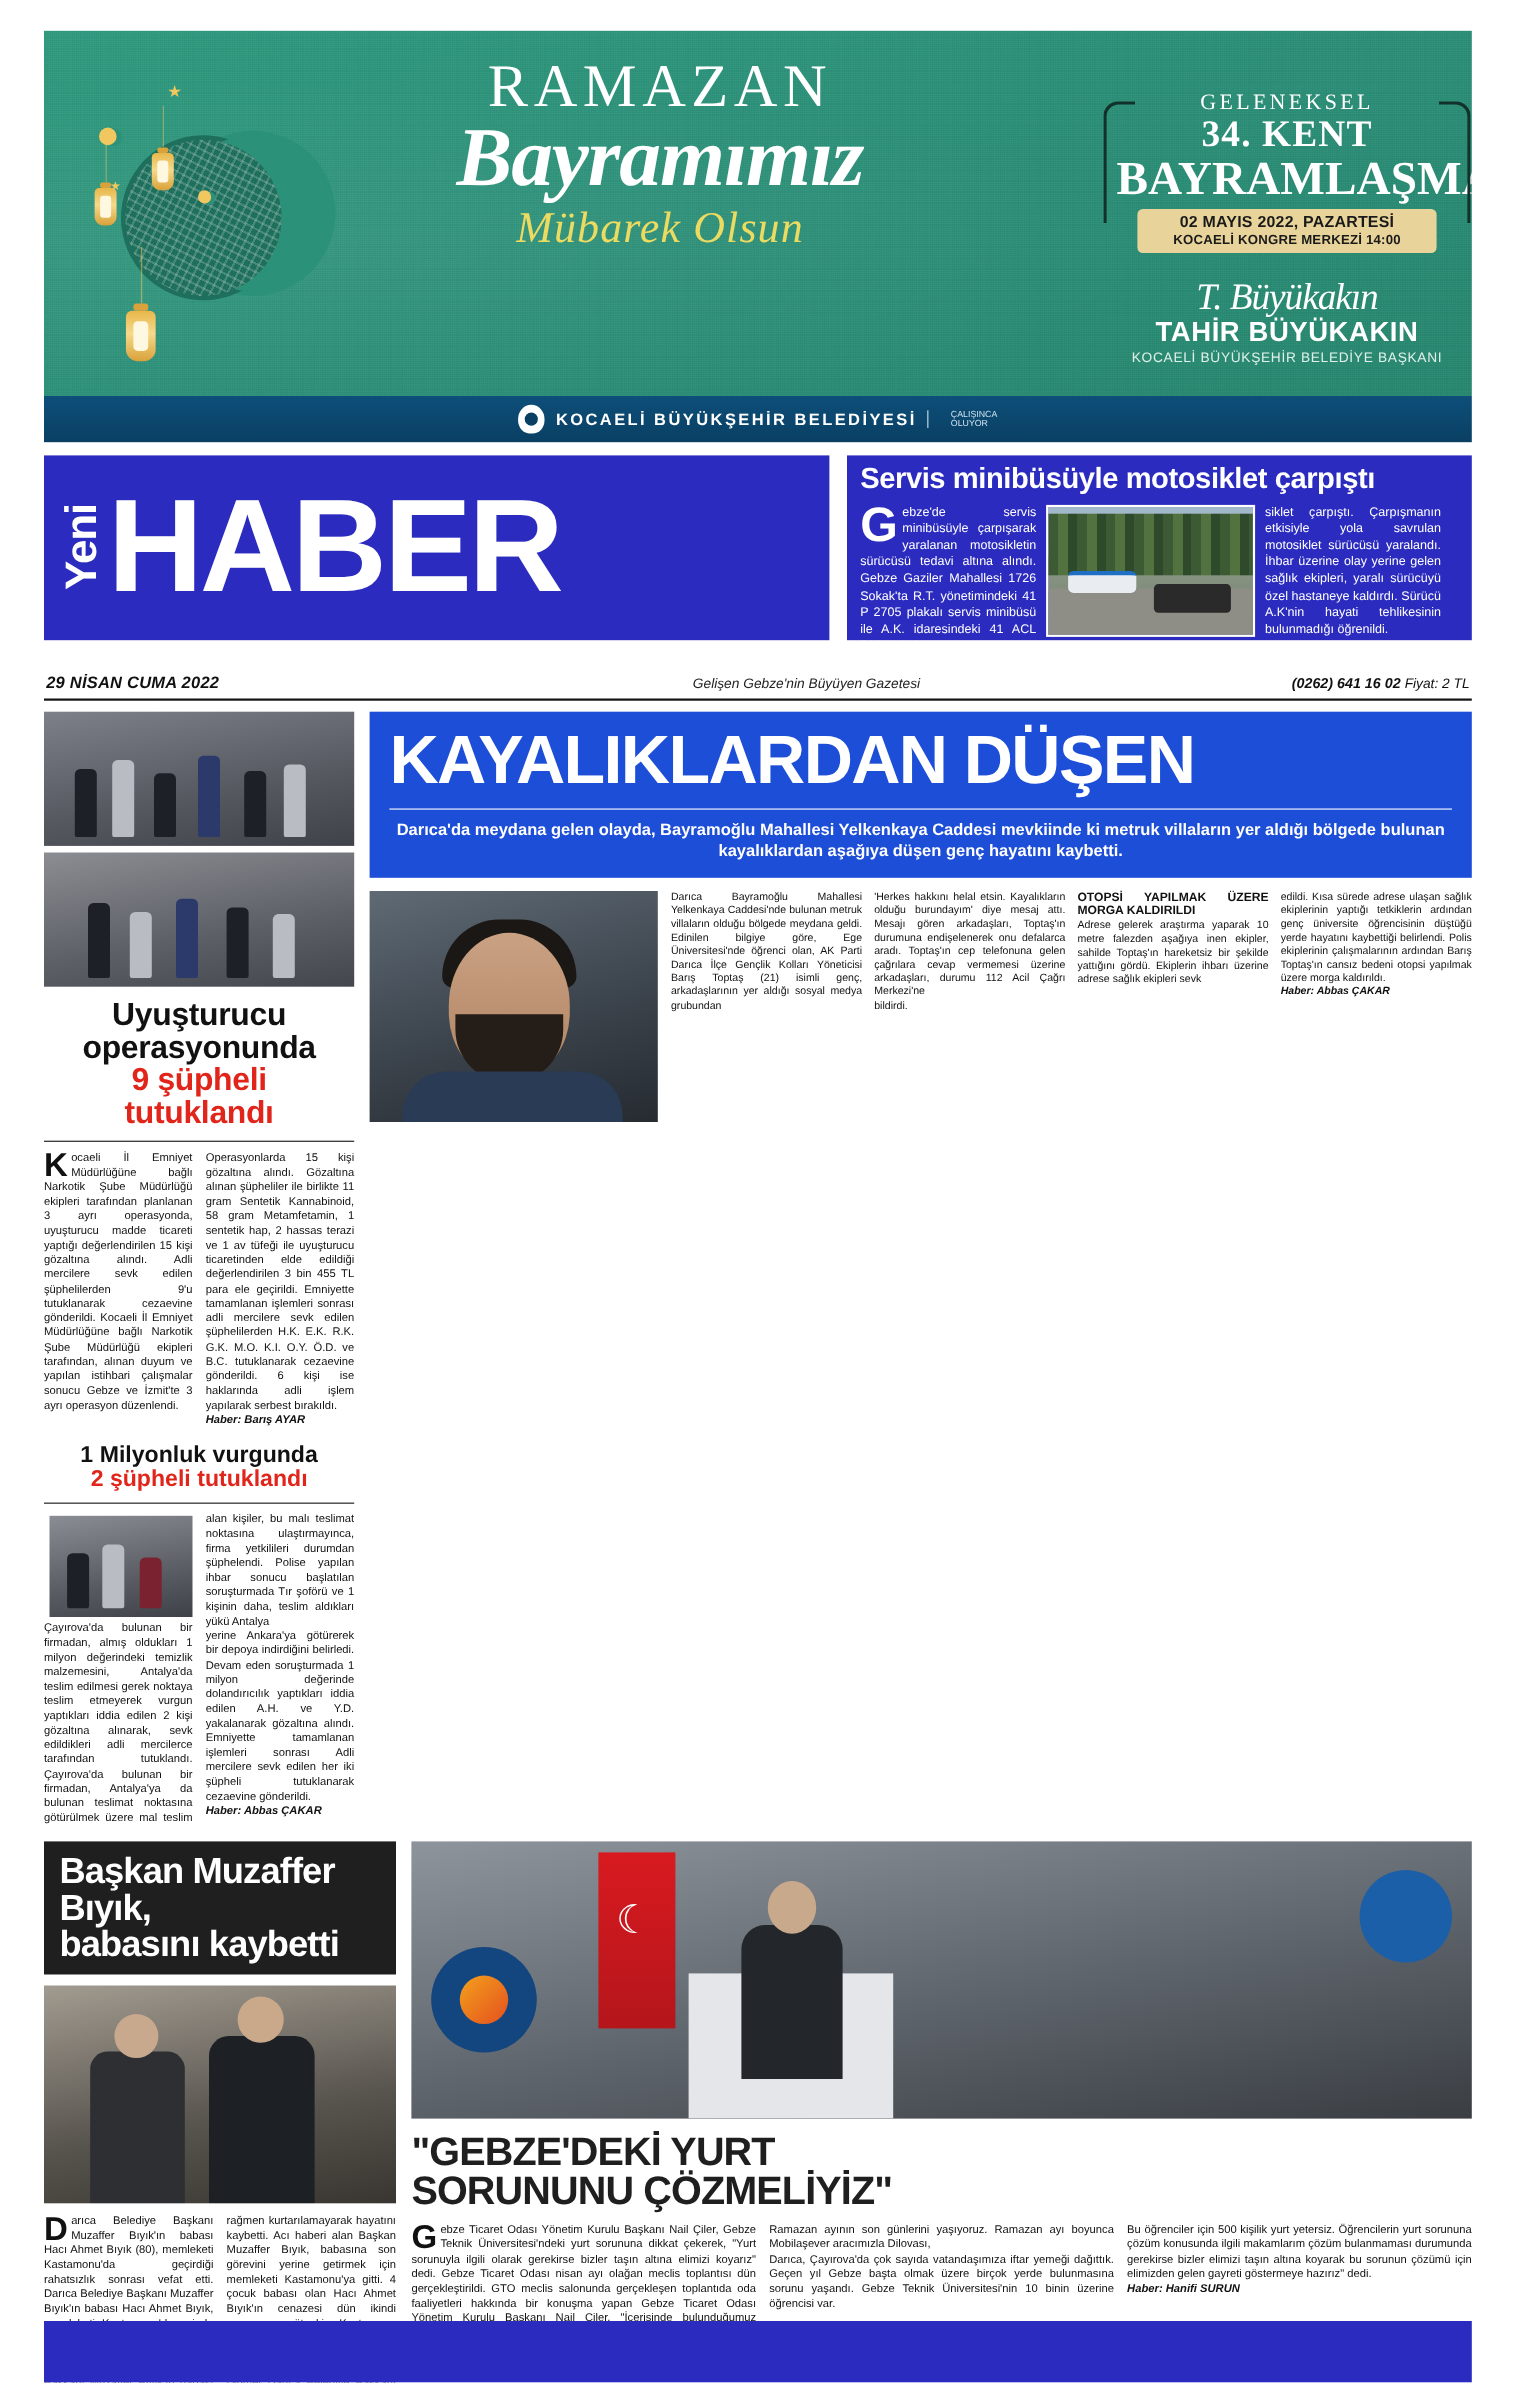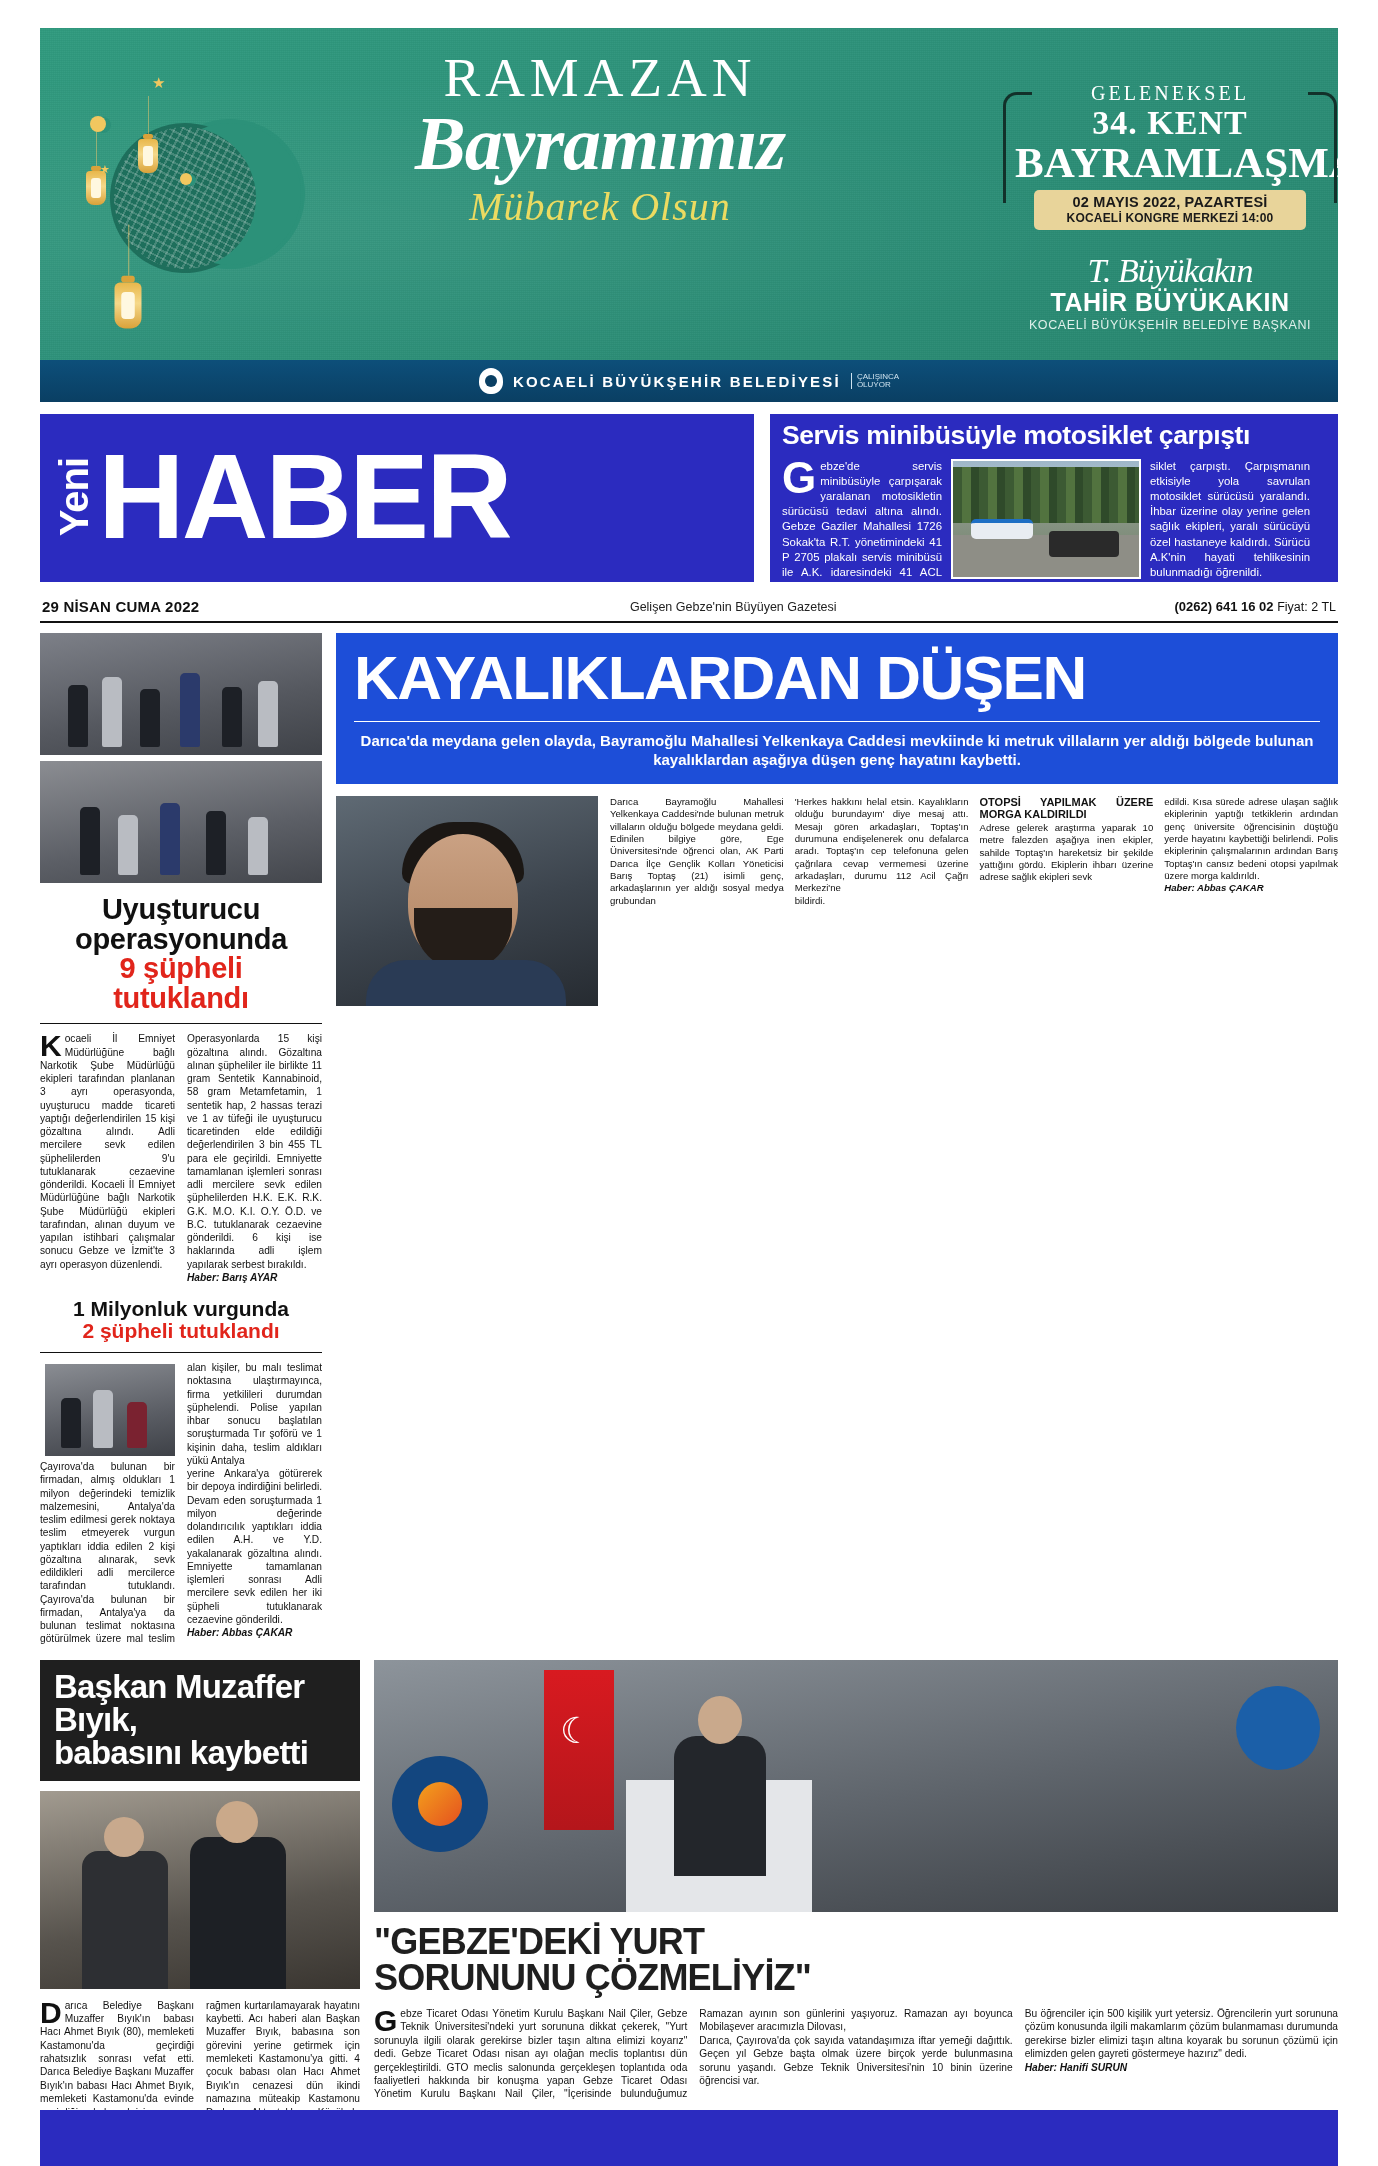--- a/index.html
+++ b/index.html
@@ -127,21 +127,21 @@
   }
   .kbb-logo {
     width: 24px; height: 26px; background: #ffffff; position: relative;
     border-radius: 50% 50% 45% 45%;
   }
   .kbb-logo:after {
     content: ""; position: absolute; left: 6px; top: 7px; width: 12px; height: 12px;
     border-radius: 50%; background: #0a3f63;
   }
   .kbb-text { color: #ffffff; font-size: 15px; font-weight: 700; letter-spacing: 2.2px; }
-  .kbb-sub { color: #cfe3ef; font-size: 8px; line-height: 1.05; border-left: 1px solid #cfe3ef; padding-left: 5px; }
+  .kbb-sub { color: #cfe3ef; font-size: 8px; line-height: 1.05; border-left: 1px solid #cfe3ef; padding-left: 20px; }
 
   
   .mast-row { display: flex; margin-top: 12px; gap: 16px; height: 168px; }
   .mast {
     width: 714px; background: #2b2bbf; position: relative; display: flex; flex-direction: column;
     justify-content: center; padding: 6px 14px 8px 14px;
   }
   .mast-top { display: flex; align-items: center; height: 118px; }
   .yeni {
     color: #ffffff; font-size: 40px; font-weight: 700; letter-spacing: -1px;
@@ -182,21 +182,22 @@
     border-radius: 5px; border-top: 4px solid #1f6fc4;
   }
   .ts-photo .moto {
     position: absolute; left: 96px; top: 70px; width: 70px; height: 26px; background: #2a2a2a;
     border-radius: 4px;
   }
 
   
   .infobar {
     display: flex; align-items: center; border-bottom: 2px solid #111; padding: 8px 2px 6px 2px;
-    margin-top: 8px;
+    margin-top: 22px;
+    font-style: italic;
   }
   .ib-date { font-size: 15px; font-weight: 700; color: #111; letter-spacing: 0.2px; width: 250px; }
   .ib-slogan { flex: 1; text-align: center; font-size: 12.5px; color: #222; }
   .ib-right { font-size: 13px; color: #111; font-weight: 700; }
   .ib-right .price { font-weight: 400; font-size: 12.5px; }
 
   
   .grid { display: flex; gap: 14px; margin-top: 10px; }
   .col-left { width: 282px; }
   .col-main { flex: 1; }

